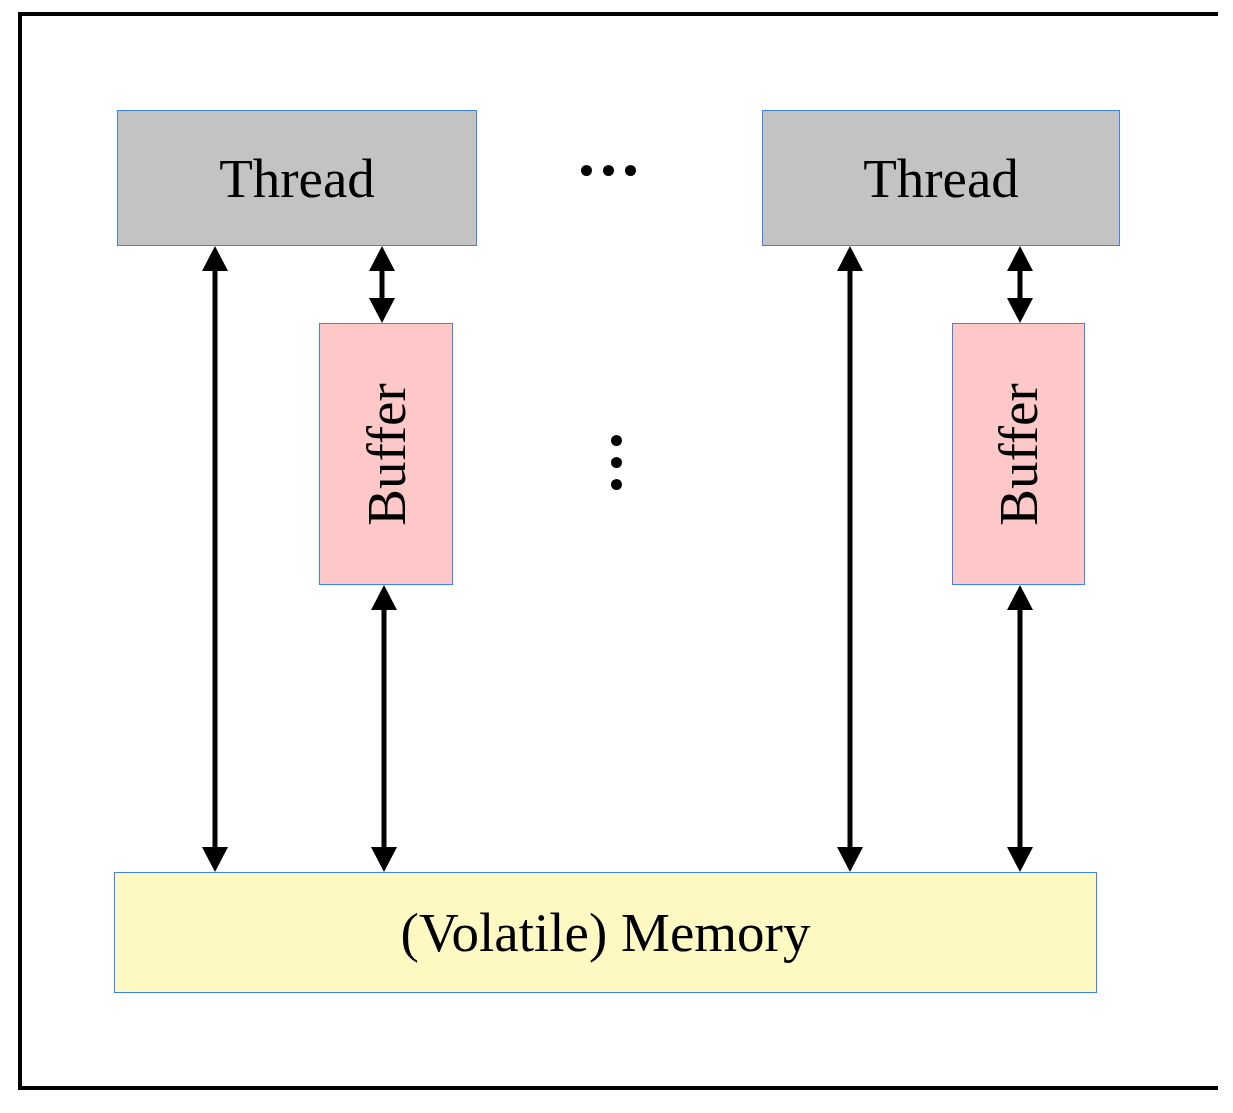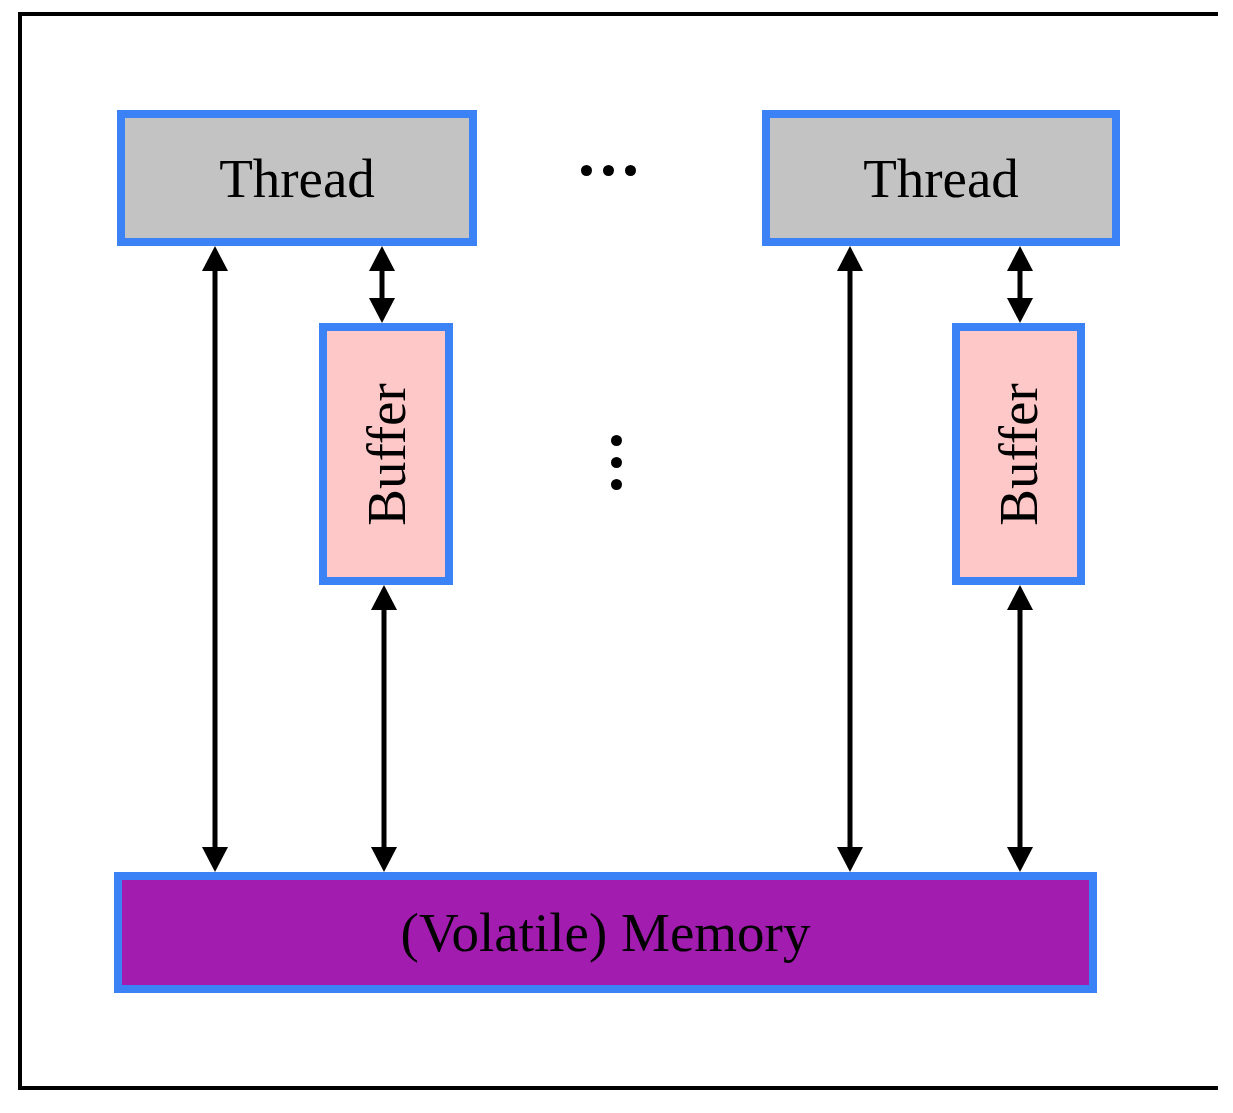--- a/index.html
+++ b/index.html
@@ -3,21 +3,21 @@
 <meta charset="utf-8">
 <style>
   html,body{margin:0;padding:0;}
   body{
     width:1233px;height:1113px;position:relative;background:#ffffff;
     font-family:"Liberation Serif","DejaVu Serif",serif;color:#000;
     overflow:hidden;
   }
   .frame-line{position:absolute;background:#000;}
   .box{
-    position:absolute;box-sizing:border-box;border:8px solid #3b82f6;
+    position:absolute;box-sizing:border-box;border:1px solid #3b82f6;
     display:flex;align-items:center;justify-content:center;
   }
   .box-label{font-size:55px;line-height:1;white-space:nowrap;}
   .thread-box{left:117px;top:110px;width:360px;height:136px;}
   .thread-box.right{left:762px;width:358px;}
   .buffer-box{left:319px;top:323px;width:134px;height:262px;}
   .buffer-box.right{left:952px;width:133px;}
   .buffer-box .box-label{transform:rotate(-90deg);}
   .memory-box{left:114px;top:872px;width:983px;height:121px;}
   
@@ -68,21 +68,21 @@
 <div class="box buffer-box right" style="background-color: rgb(255, 200, 200);">
   <span class="box-label">Buffer</span>
 </div>
 
 <div class="dots v">
   <span class="dot"></span>
   <span class="dot"></span>
   <span class="dot"></span>
 </div>
 
-<div class="box memory-box" style="background-color: #a21caf;">
+<div class="box memory-box" style="background-color: #fef9c3;">
   <span class="box-label">(Volatile) Memory</span>
 </div>
 
 <div class="dbl-arrow" style="left: 201px; top: 246px; height: 626px; color: rgb(0, 0, 0);">
   <span class="head-up"></span>
   <span class="shaft"></span>
   <span class="head-down"></span>
 </div>
 
 <div class="dbl-arrow" style="left: 368px; top: 246px; height: 77px; color: rgb(0, 0, 0);">

